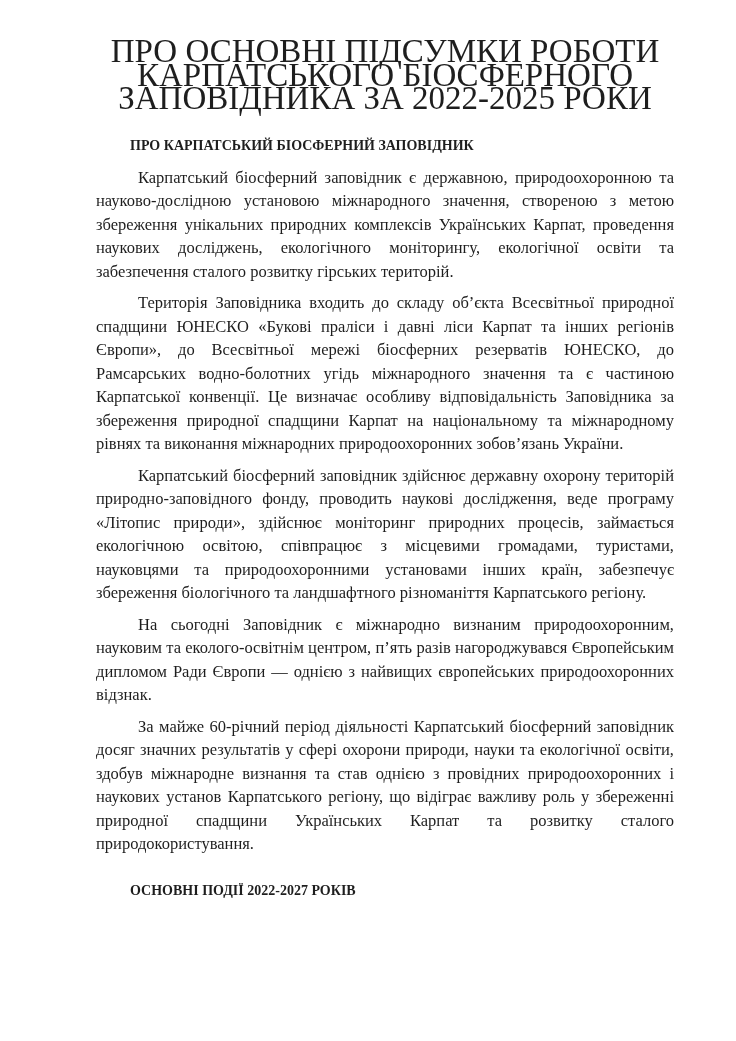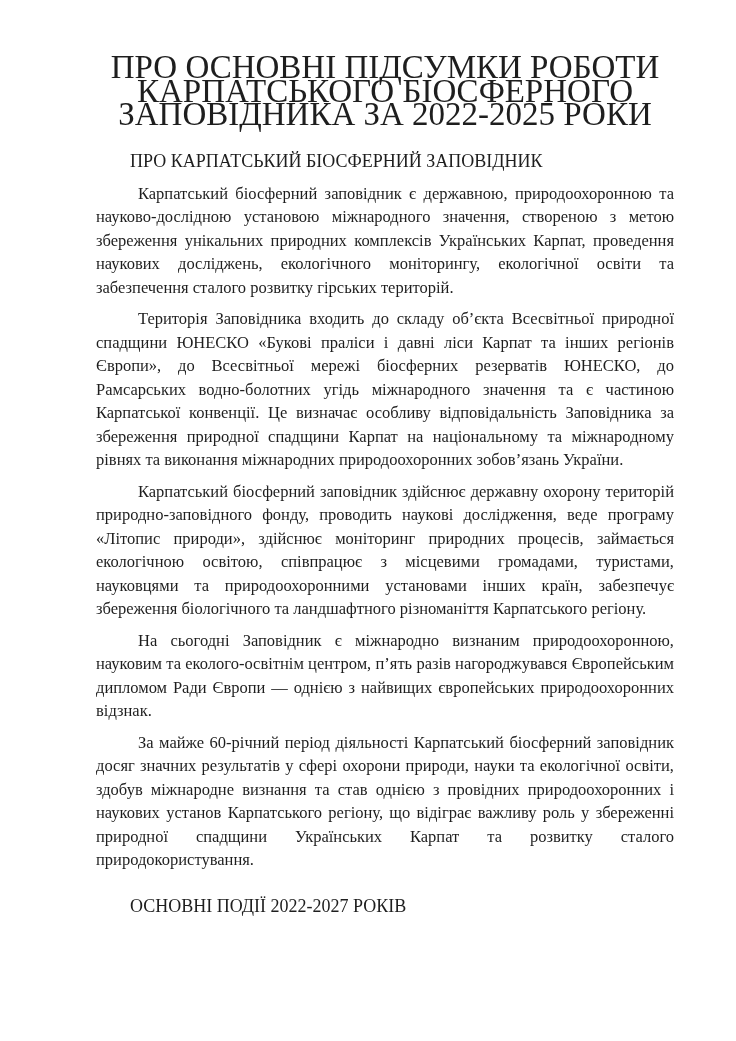--- a/index.html
+++ b/index.html
@@ -10,21 +10,21 @@
   body {
     width: 736px;
     height: 1041px;
     overflow: hidden;
   }
   .page {
     box-sizing: border-box;
     width: 736px;
     height: 922px;
     background: #ffffff;
-    padding: 56px 54px 0 88px;
+    padding: 40px 54px 0 88px;
     font-family: "Liberation Serif", "DejaVu Serif", serif;
     font-size: 16.5px;
     line-height: 23.5px;
     color: #1e1e1e;
     -webkit-font-smoothing: antialiased;
   }
   .doc-title {
     text-align: center;
     margin: 0 0 23.5px 0;
     font-weight: normal;
@@ -33,22 +33,22 @@
     display: block;
   }
   .section {
     margin: 0;
   }
   .section + .section {
     margin-top: 23.5px;
   }
   .section-heading {
     margin: 0;
-    font-weight: normal;
-    font-size: 18px;
+    font-weight: bold;
+    font-size: 14px;
     line-height: 23.5px;
     text-indent: 42px;
     text-align: left;
   }
   .section p {
     margin: 8px;
     text-align: justify;
     text-indent: 42px;
   }
 </style>
@@ -60,21 +60,21 @@
   <h1 class="doc-title">
     <span class="title-line">ПРО ОСНОВНІ ПІДСУМКИ РОБОТИ</span>
     <span class="title-line">КАРПАТСЬКОГО БІОСФЕРНОГО ЗАПОВІДНИКА ЗА 2022-2025 РОКИ</span>
   </h1>
 
   <div class="section">
     <h2 class="section-heading">ПРО КАРПАТСЬКИЙ БІОСФЕРНИЙ ЗАПОВІДНИК</h2>
     <p>Карпатський біосферний заповідник є державною, природоохоронною та науково-дослідною установою міжнародного значення, створеною з метою збереження унікальних природних комплексів Українських Карпат, проведення наукових досліджень, екологічного моніторингу, екологічної освіти та забезпечення сталого розвитку гірських територій.</p>
     <p>Територія Заповідника входить до складу об’єкта Всесвітньої природної спадщини ЮНЕСКО «Букові праліси і давні ліси Карпат та інших регіонів Європи», до Всесвітньої мережі біосферних резерватів ЮНЕСКО, до Рамсарських водно-болотних угідь міжнародного значення та є частиною Карпатської конвенції. Це визначає особливу відповідальність Заповідника за збереження природної спадщини Карпат на національному та міжнародному рівнях та виконання міжнародних природоохоронних зобов’язань України.</p>
     <p>Карпатський біосферний заповідник здійснює державну охорону територій природно-заповідного фонду, проводить наукові дослідження, веде програму «Літопис природи», здійснює моніторинг природних процесів, займається екологічною освітою, співпрацює з місцевими громадами, туристами, науковцями та природоохоронними установами інших країн, забезпечує збереження біологічного та ландшафтного різноманіття Карпатського регіону.</p>
-    <p>На сьогодні Заповідник є міжнародно визнаним природоохоронною, науковим та еколого-освітнім центром, п’ять разів нагороджувався Європейським дипломом Ради Європи — однією з найвищих європейських природоохоронних відзнак.</p>
+    <p>На сьогодні Заповідник є міжнародно визнаним природоохоронним, науковим та еколого-освітнім центром, п’ять разів нагороджувався Європейським дипломом Ради Європи — однією з найвищих європейських природоохоронних відзнак.</p>
     <p>За майже 60-річний період діяльності Карпатський біосферний заповідник досяг значних результатів у сфері охорони природи, науки та екологічної освіти, здобув міжнародне визнання та став однією з провідних природоохоронних і наукових установ Карпатського регіону, що відіграє важливу роль у збереженні природної спадщини Українських Карпат та розвитку сталого природокористування.</p>
   </div>
 
   <div class="section">
     <h2 class="section-heading">ОСНОВНІ ПОДІЇ 2022-2027 РОКІВ</h2>
   </div>
 
 </div>
 
 </body></html>

